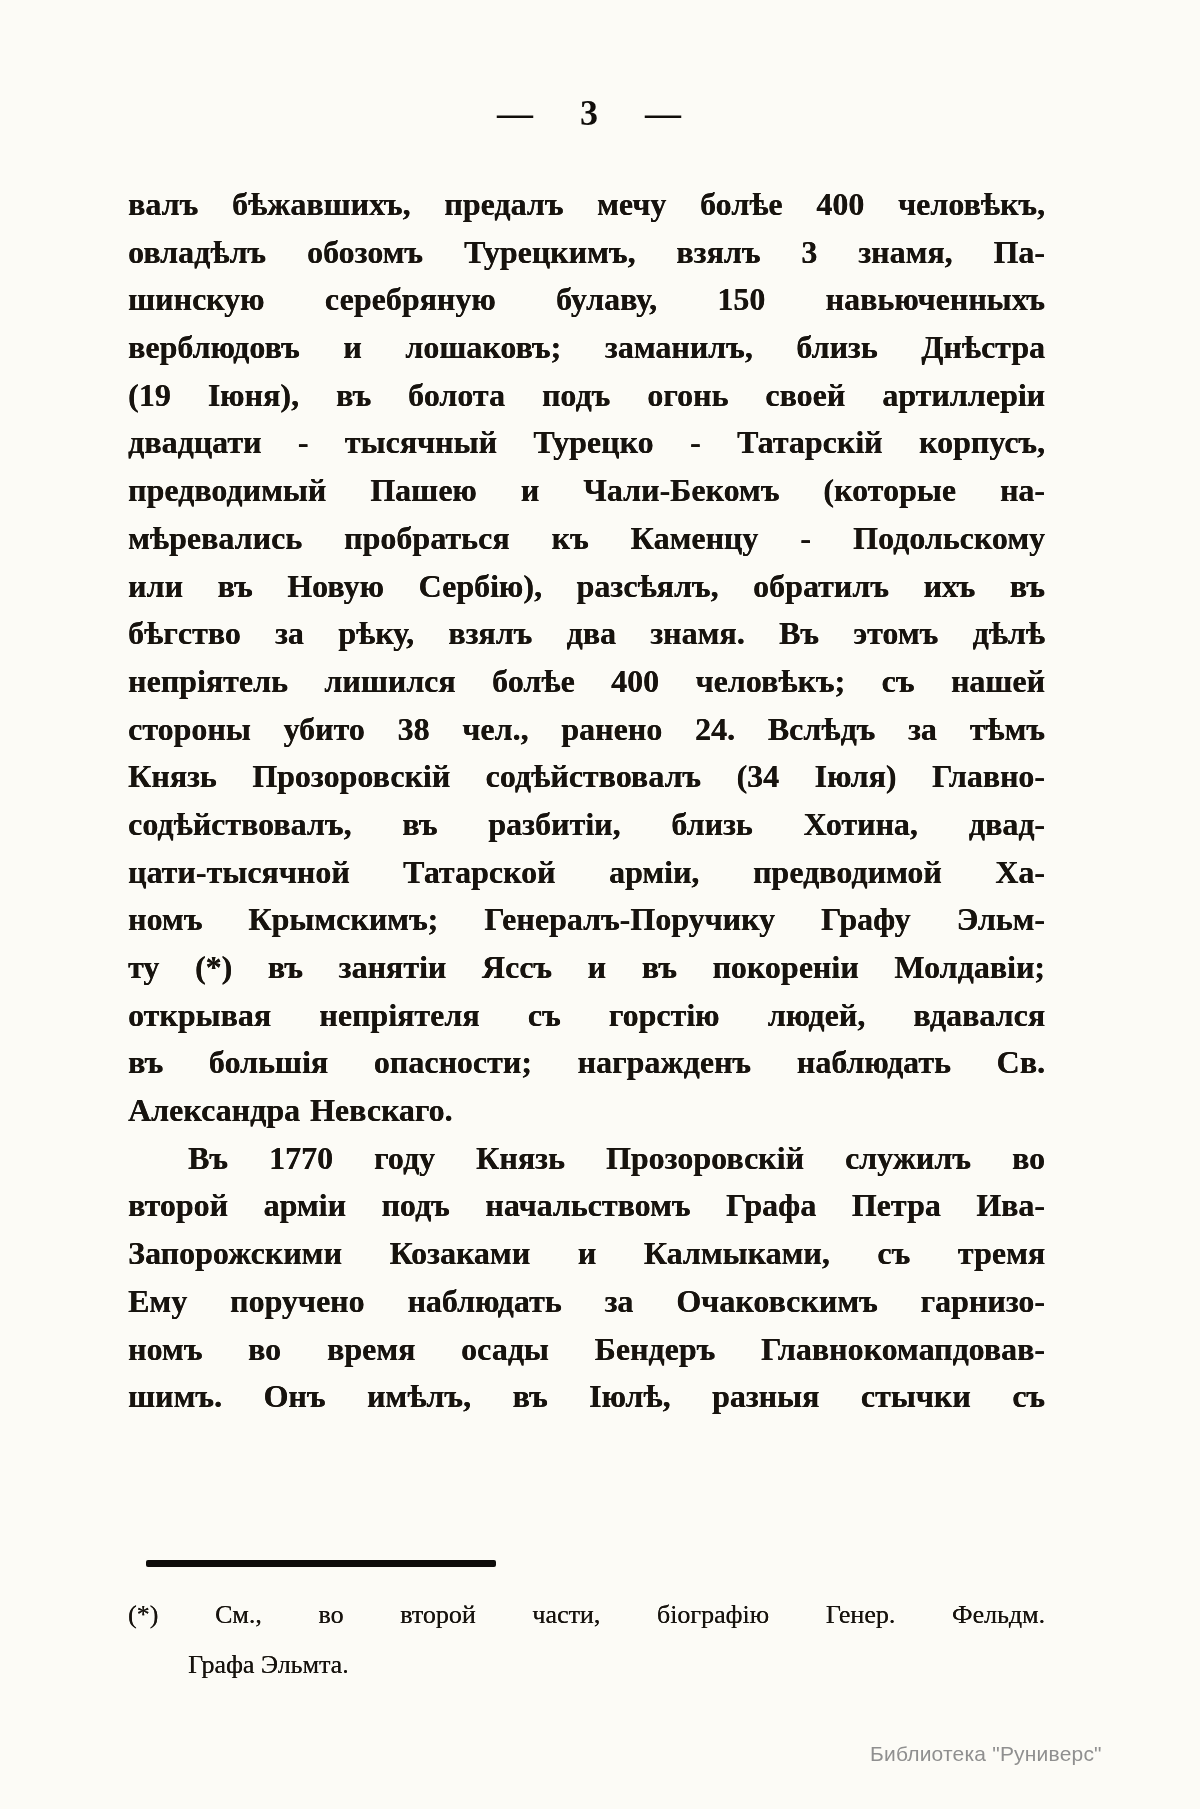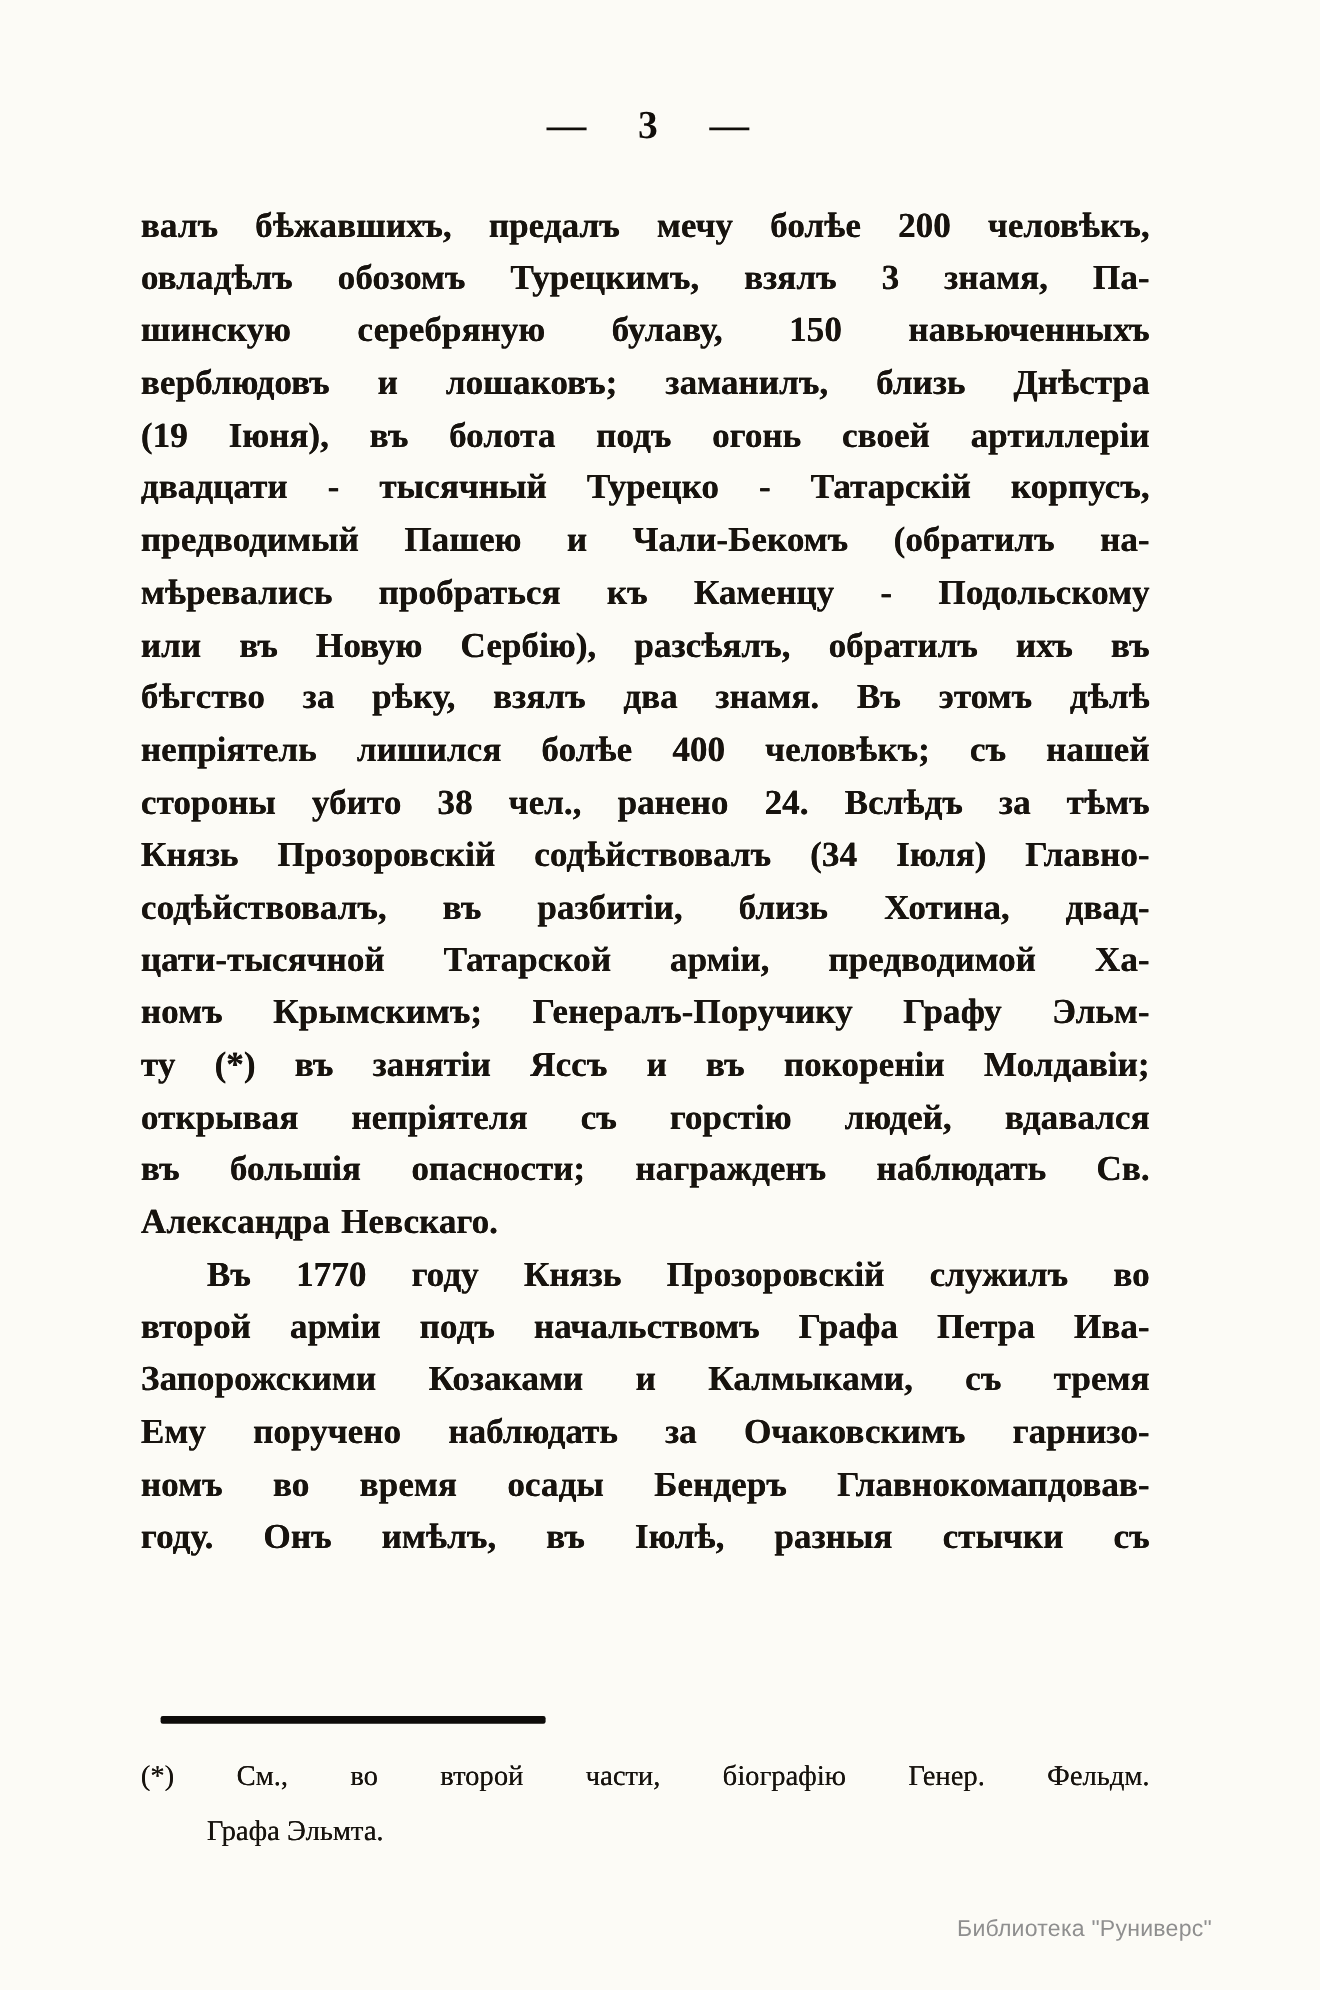--- a/index.html
+++ b/index.html
@@ -89,46 +89,46 @@
   }
 </style>
 </head>
 <body>
 
 <div class="page">
 
   <div class="page-header">— 3 —</div>
 
   <div class="text-block">
-    <div class="line">валъ бѣжавшихъ, предалъ мечу болѣе 200 человѣкъ,</div>
+    <div class="line">валъ бѣжавшихъ, предалъ мечу болѣе 400 человѣкъ,</div>
     <div class="line">овладѣлъ обозомъ Турецкимъ, взялъ 3 знамя, Па-</div>
     <div class="line">шинскую серебряную булаву, 150 навьюченныхъ</div>
     <div class="line">верблюдовъ и лошаковъ; заманилъ, близь Днѣстра</div>
     <div class="line">(19 Іюня), въ болота подъ огонь своей артиллеріи</div>
     <div class="line">двадцати - тысячный Турецко - Татарскій корпусъ,</div>
-    <div class="line">предводимый Пашею и Чали-Бекомъ (обратилъ на-</div>
+    <div class="line">предводимый Пашею и Чали-Бекомъ (которые на-</div>
     <div class="line">мѣревались пробраться къ Каменцу - Подольскому</div>
     <div class="line">или въ Новую Сербію), разсѣялъ, обратилъ ихъ въ</div>
     <div class="line">бѣгство за рѣку, взялъ два знамя. Въ этомъ дѣлѣ</div>
     <div class="line">непріятель лишился болѣе 400 человѣкъ; съ нашей</div>
     <div class="line">стороны убито 38 чел., ранено 24. Вслѣдъ за тѣмъ</div>
     <div class="line">Князь Прозоровскій содѣйствовалъ (34 Іюля) Главно-</div>
     <div class="line">содѣйствовалъ, въ разбитіи, близь Хотина, двад-</div>
     <div class="line">цати-тысячной Татарской арміи, предводимой Ха-</div>
     <div class="line">номъ Крымскимъ; Генералъ-Поручику Графу Эльм-</div>
     <div class="line">ту (*) въ занятіи Яссъ и въ покореніи Молдавіи;</div>
     <div class="line">открывая непріятеля съ горстію людей, вдавался</div>
     <div class="line">въ большія опасности; награжденъ наблюдать Св.</div>
     <div class="line short">Александра Невскаго.</div>
     <div class="line indent">Въ 1770 году Князь Прозоровскій служилъ во</div>
     <div class="line">второй арміи подъ начальствомъ Графа Петра Ива-</div>
     <div class="line">Запорожскими Козаками и Калмыками, съ тремя</div>
     <div class="line">Ему поручено наблюдать за Очаковскимъ гарнизо-</div>
     <div class="line">номъ во время осады Бендеръ Главнокомапдовав-</div>
-    <div class="line">году. Онъ имѣлъ, въ Іюлѣ, разныя стычки съ</div>
+    <div class="line">шимъ. Онъ имѣлъ, въ Іюлѣ, разныя стычки съ</div>
   </div>
 
   <div class="footnote-rule"></div>
 
   <div class="footnote">
     <div class="fline">(*) См., во второй части, біографію Генер. Фельдм.</div>
     <div class="fline findent">Графа Эльмта.</div>
   </div>
 
   <div class="watermark">Библиотека "Руниверс"</div>

